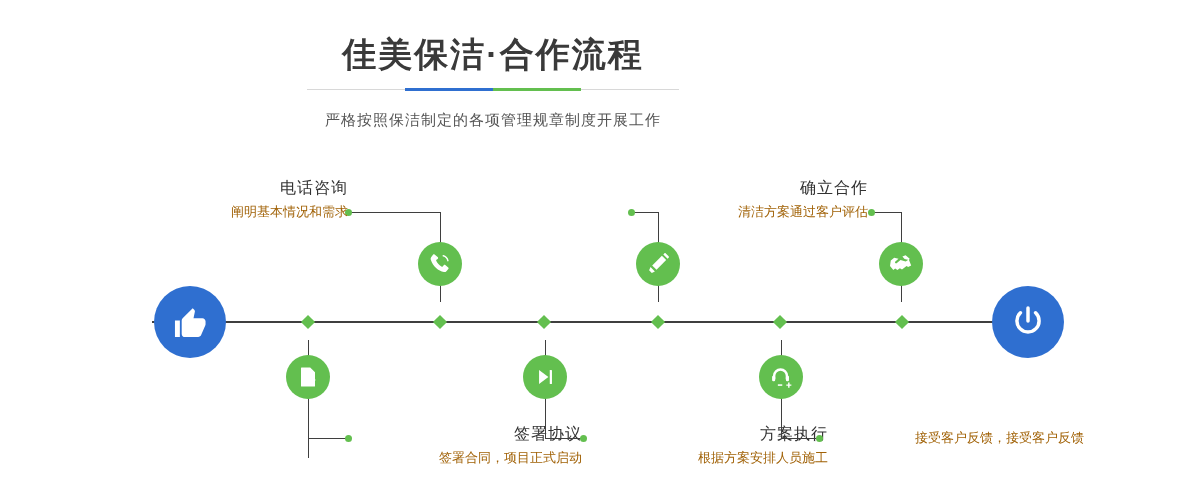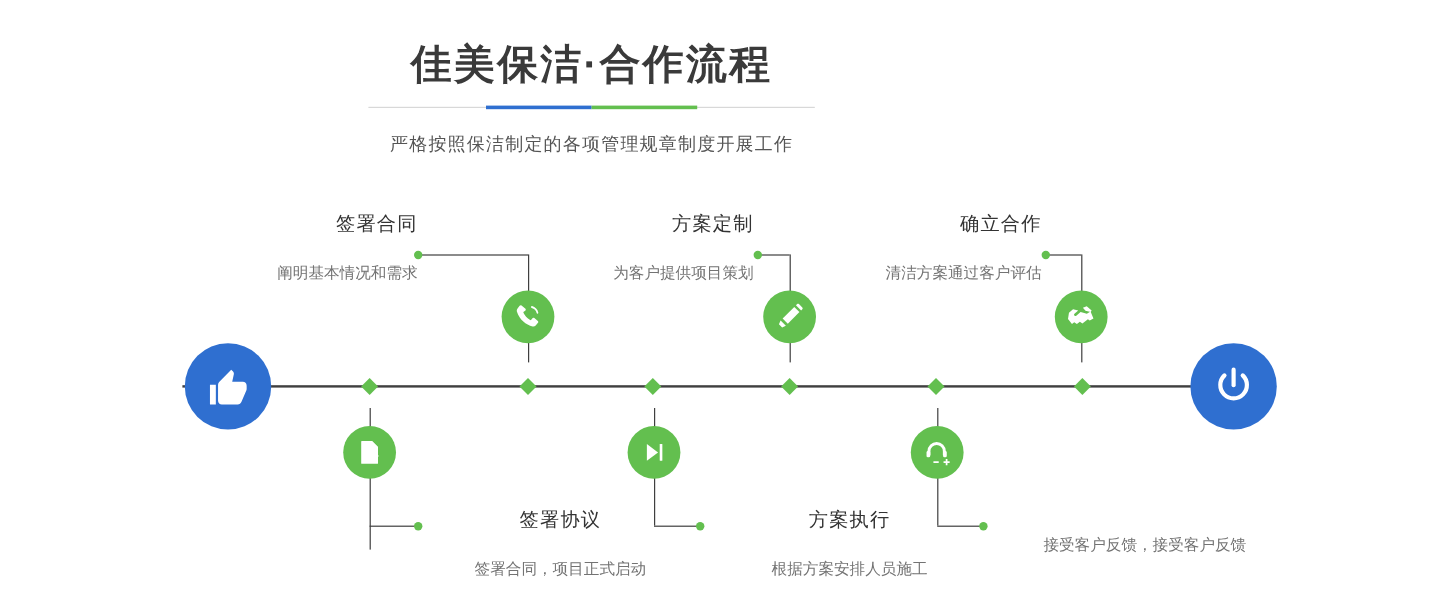--- a/index.html
+++ b/index.html
@@ -154,26 +154,26 @@
     white-space: nowrap;
   }
   .label-block .l-title {
     font-size: 16px;
     color: #333;
     line-height: 20px;
     letter-spacing: 1px;
   }
   .label-block .l-desc {
     font-size: 13px;
-    color: #737373;
+    color: #a16207;
     line-height: 20px;
-    margin-top: 20px;
+    margin-top: 4px;
   }
   .label-block.right-al { text-align: right; }
-  .label-block.left-al  { text-align: center; }
+  .label-block.left-al  { text-align: right; }
 </style>
 </head>
 <body>
 
 <div class="page">
 
   <div class="header">
     <div class="title">佳美保洁·合作流程</div>
     <div class="rule-wrap">
       <div class="rule-base"></div>
@@ -216,21 +216,21 @@
     <div class="dot" style="left:345px; top:49px;"></div>
     <div class="node-icon" style="left:418px; top:82px;">
       <span>
         <svg width="24" height="24" viewBox="0 0 24 24" fill="#ffffff">
           <path d="M6.6 2.6c-.5-.4-1.2-.3-1.6.2L3.3 5c-.6.8-.8 1.8-.5 2.7 1 3.2 2.8 6 5.3 8.2 2.2 2 4.9 3.4 7.8 4.1.9.2 1.9-.1 2.5-.8l1.9-2.2c.4-.5.4-1.2-.1-1.6l-2.9-2.3c-.5-.4-1.2-.3-1.6.2l-1 1.2c-.2.3-.6.4-.9.2-1.3-.7-2.4-1.6-3.4-2.7-.9-1-1.6-2.1-2.2-3.3-.1-.3-.1-.7.2-.9l1.3-.9c.5-.4.6-1.1.2-1.6L6.6 2.6z"></path>
           <path d="M15.4 3.1c-.4-.1-.8.2-.9.6-.1.4.2.8.6.9 2.1.4 3.7 2.1 4.1 4.2.1.4.4.7.8.6.4-.1.7-.4.6-.8-.5-2.7-2.6-4.8-5.2-5.5z"></path>
         </svg>
       </span>
     </div>
     <div class="label-block right-al" style="left:148px; top:18px; width:200px;">
-      <div class="l-title">签署合同</div>
+      <div class="l-title">电话咨询</div>
       <div class="l-desc">阐明基本情况和需求</div>
     </div>
 
     <div class="conn-v" style="left:308px; top:180px; height:118px;"></div>
     <div class="conn-h" style="left:308px; top:278px; width:40px;"></div>
     <div class="dot" style="left:345px; top:275px;"></div>
     <div class="node-icon" style="left:286px; top:195px;">
       <span>
         <svg width="24" height="24" viewBox="0 0 24 24" fill="#ffffff">
           <path d="M5 2.5h9.2L19 7.3V21a.5.5 0 0 1-.5.5h-13A.5.5 0 0 1 5 21V3a.5.5 0 0 1 .5-.5zm2.6 6.4h6.8v1.5H7.6V8.9zm0 3.6h6.8V14H7.6v-1.5zm0 3.6h4.4v1.5H7.6V16z"></path>
@@ -247,24 +247,20 @@
     <div class="conn-h" style="left:632px; top:52px; width:26px;"></div>
     <div class="dot" style="left:628px; top:49px;"></div>
     <div class="node-icon" style="left:636px; top:82px;">
       <span>
         <svg width="24" height="24" viewBox="0 0 24 24" fill="#ffffff">
           <path d="M3.1 18.2l2.7 2.7 3.1-1.4-4.4-4.4-1.4 3.1z"></path>
           <path d="M6.2 13.5l4.3 4.3L20.2 8.1l-4.3-4.3L6.2 13.5z"></path>
           <path d="M17.3 2.4l4.3 4.3 1-1c.4-.4.4-1.1 0-1.5l-2.8-2.8c-.4-.4-1.1-.4-1.5 0l-1 1z"></path>
         </svg>
       </span>
-    </div>
-    <div class="label-block right-al" style="left:432px; top:18px; width:196px;">
-      <div class="l-title">方案定制</div>
-      <div class="l-desc">为客户提供项目策划</div>
     </div>
 
     <div class="conn-v" style="left:545px; top:180px; height:98px;"></div>
     <div class="conn-h" style="left:545px; top:278px; width:38px;"></div>
     <div class="dot" style="left:580px; top:275px;"></div>
     <div class="node-icon" style="left:523px; top:195px;">
       <span>
         <svg width="22" height="22" viewBox="0 0 24 24" fill="#ffffff">
           <path d="M5.5 4.3l10.2 7.7-10.2 7.7V4.3z"></path>
           <rect x="17.2" y="4.3" width="2.4" height="15.4" rx="0.6"></rect>

